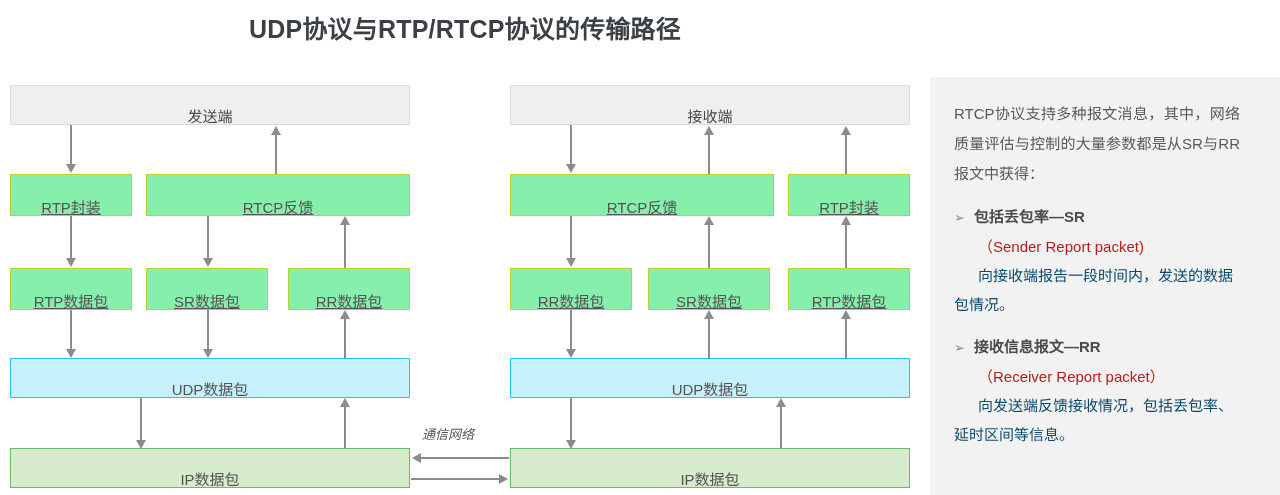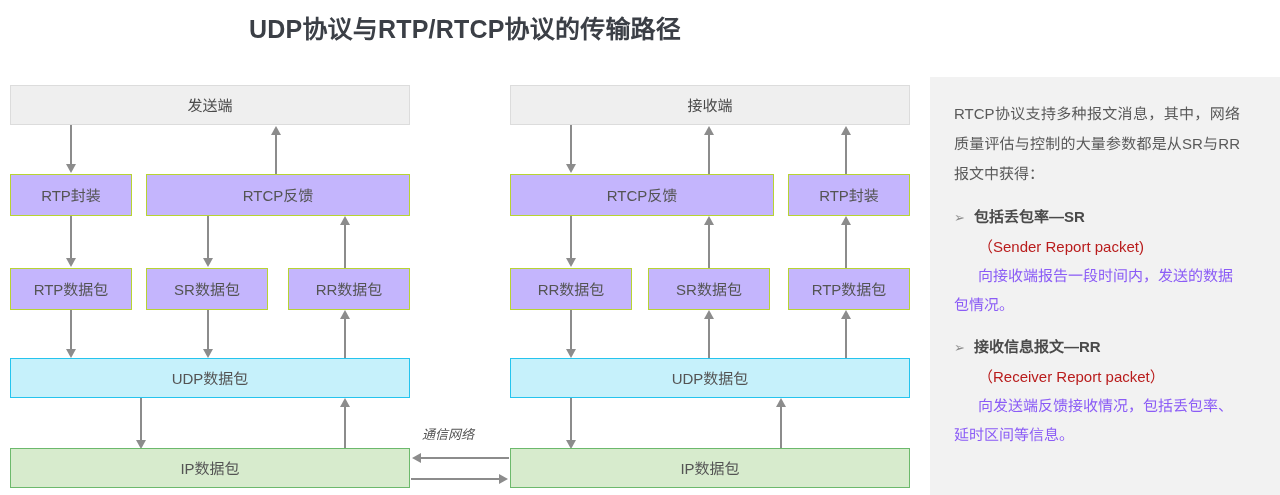--- a/index.html
+++ b/index.html
@@ -33,39 +33,40 @@
     color: #3b3f46;
     letter-spacing: 0.2px;
     line-height: 34px;
     white-space: nowrap;
   }
 
   
   .node {
     position: absolute;
     display: flex;
-    align-items: center;
+    align-items: flex-end;
     justify-content: center;
     font-size: 15px;
     color: #545454;
     line-height: 1;
     text-align: center;
     white-space: nowrap;
   }
 
   .node.endpoint {
     background: #efefef;
     border: 1px solid #dcdcdc;
     color: #4a4a4a;
     font-size: 15px;
   }
 
   .node.rtp {
-    background: #c4b5fd;
+    background: #86efac;
     border: 1.5px solid #b8d432;
+    text-decoration: underline;
   }
 
   .node.udp {
     background: #c6f1fb;
     border: 1.5px solid #25c4ee;
   }
 
   .node.ip {
     background: #d7ebcd;
     border: 1.5px solid #6cb96c;
@@ -161,21 +162,21 @@
   .sp-sub {
     font-size: 15px;
     line-height: 29px;
     color: #b91c1c;
     padding-left: 24px;
   }
 
   .sp-body {
     font-size: 15px;
     line-height: 29px;
-    color: #8b5cf6;
+    color: #0c4a6e;
     text-indent: 24px;
   }
 </style>
 </head>
 <body>
 
 <div id="page">
 
   <div class="page-title">UDP协议与RTP/RTCP协议的传输路径</div>
 

